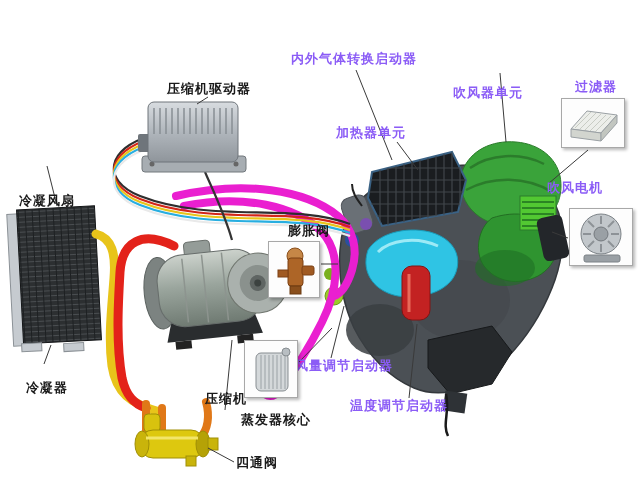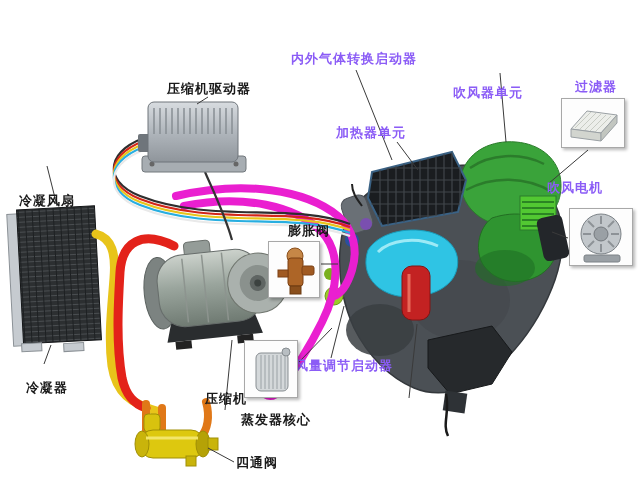--- a/index.html
+++ b/index.html
@@ -179,20 +179,21 @@
   <div class="lbl red" style="left:291px; top:52px;">内外气体转换启动器</div>
   <div class="lbl red" style="left:453px; top:54px;margin-top:32px;">吹风器单元</div>
   <div class="lbl red" style="left:575px; top:80px;">过滤器</div>
   <div class="lbl red" style="left:336px; top:126px;">加热器单元</div>
   <div class="lbl red" style="left:547px; top:181px;">吹风电机</div>
   <div class="lbl" style="left:19px;  top:150px;margin-top:44px;">冷凝风扇</div>
   <div class="lbl" style="left:280px; top:224px;margin-left:8px;">膨胀阀</div>
   <div class="lbl" style="left:26px;  top:365px;margin-top:16px;">冷凝器</div>
   <div class="lbl red" style="left:295px; top:359px;">风量调节启动器</div>
   <div class="lbl" style="left:241px; top:397px;margin-top:16px;">蒸发器核心</div>
+  <div class="lbl red" style="left:350px; top:399px;">温度调节启动器</div>
   <div class="lbl" style="left:205px; top:392px;">压缩机</div>
   <div class="lbl" style="left:236px; top:456px;">四通阀</div>
 
   <div class="callout" style="left:561px; top:98px; width:64px; height:50px;">
     <svg width="62" height="48" viewBox="0 0 62 48">
       <path d="M9 30 L25 12 L55 16 L39 34 Z" fill="#eceeea" stroke="#9aa0a4"></path>
       <path d="M13 29 L29 13 M18 30 L34 14 M23 31 L39 15 M28 32 L44 16 M33 33 L49 17" stroke="#c8ccc4" stroke-width="1"></path>
       <path d="M9 30 L39 34 L39 42 L9 38 Z" fill="#d2d5cf" stroke="#9aa0a4"></path>
       <path d="M39 34 L55 16 L55 24 L39 42 Z" fill="#c2c6c0" stroke="#9aa0a4"></path>
     </svg>

